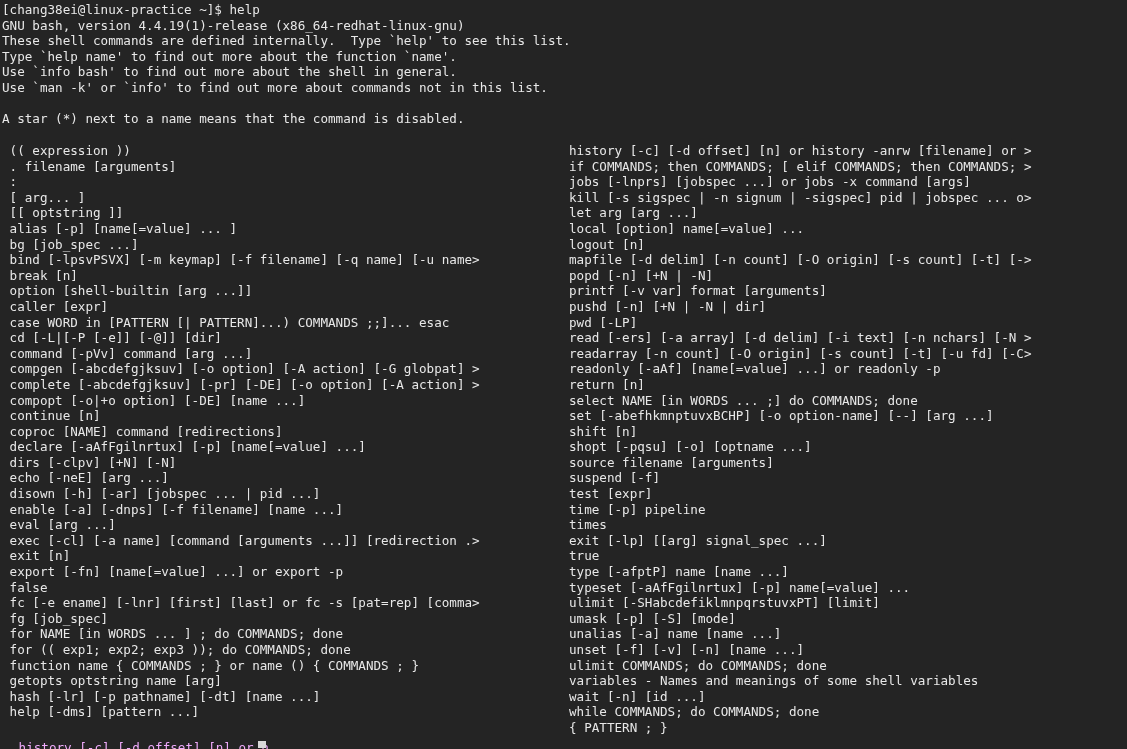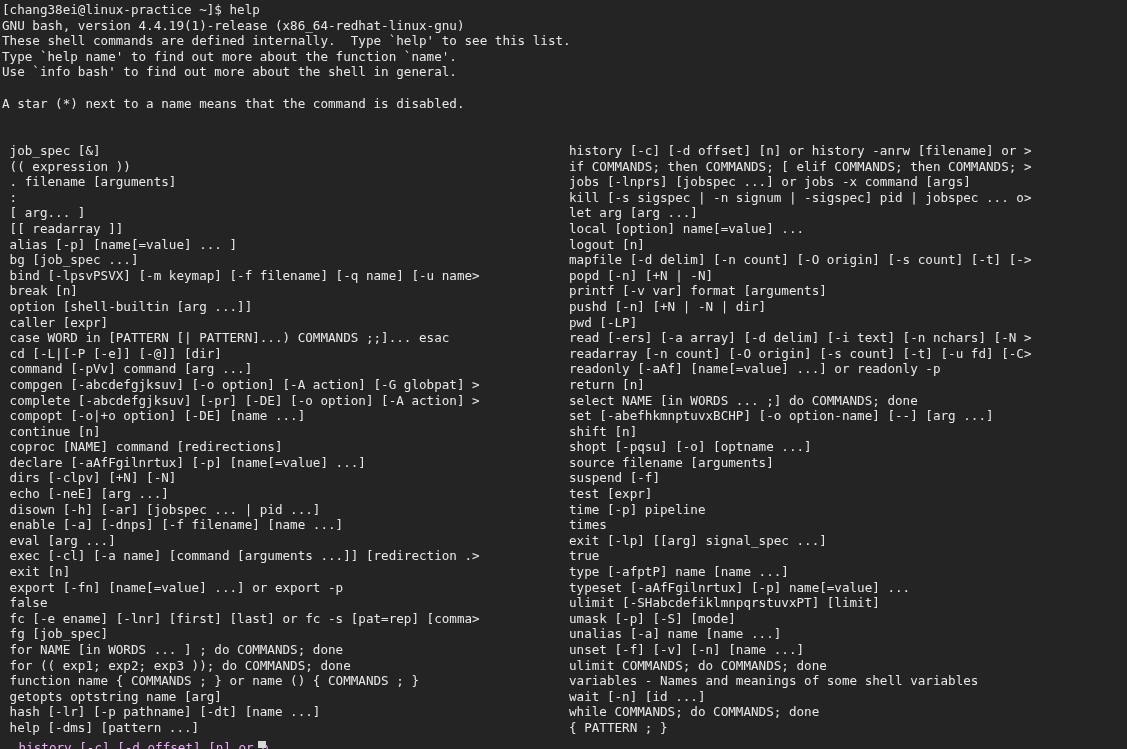--- a/index.html
+++ b/index.html
@@ -82,33 +82,33 @@
 <body style="background: rgb(36, 36, 36);">
 
 <div id="terminal" style="background: rgb(36, 36, 36); color: rgb(232, 232, 232);">
 
   <div id="header-block">
     <div class="tline">[chang38ei@linux-practice ~]$ help</div>
     <div class="tline">GNU bash, version 4.4.19(1)-release (x86_64-redhat-linux-gnu)</div>
     <div class="tline">These shell commands are defined internally.  Type `help' to see this list.</div>
     <div class="tline">Type `help name' to find out more about the function `name'.</div>
     <div class="tline">Use `info bash' to find out more about the shell in general.</div>
+    <div class="tline">Use `man -k' or `info' to find out more about commands not in this list.</div>
     <div class="blank"></div>
     <div class="tline">A star (*) next to a name means that the command is disabled.</div>
   </div>
 
   <div id="columns">
 
     <div id="col-left">
-      <div class="tline"> job_spec [&amp;]</div>
       <div class="tline"> (( expression ))</div>
       <div class="tline"> . filename [arguments]</div>
       <div class="tline"> :</div>
       <div class="tline"> [ arg... ]</div>
-      <div class="tline"> [[ readarray ]]</div>
+      <div class="tline"> [[ optstring ]]</div>
       <div class="tline"> alias [-p] [name[=value] ... ]</div>
       <div class="tline"> bg [job_spec ...]</div>
       <div class="tline"> bind [-lpsvPSVX] [-m keymap] [-f filename] [-q name] [-u name&gt;</div>
       <div class="tline"> break [n]</div>
       <div class="tline"> option [shell-builtin [arg ...]]</div>
       <div class="tline"> caller [expr]</div>
       <div class="tline"> case WORD in [PATTERN [| PATTERN]...) COMMANDS ;;]... esac</div>
       <div class="tline"> cd [-L|[-P [-e]] [-@]] [dir]</div>
       <div class="tline"> command [-pVv] command [arg ...]</div>
       <div class="tline"> compgen [-abcdefgjksuv] [-o option] [-A action] [-G globpat] &gt;</div>

